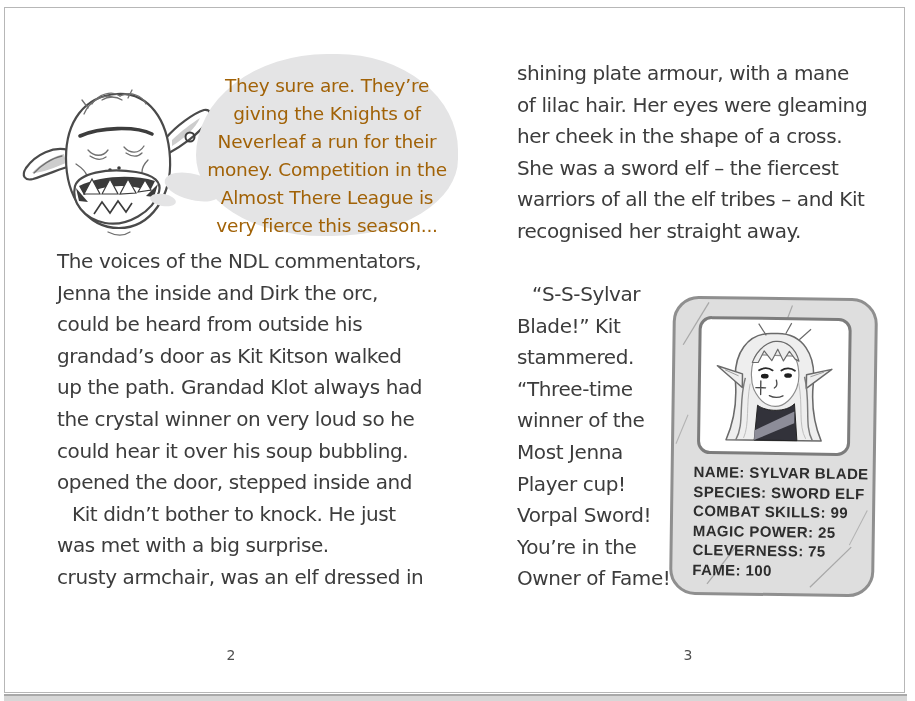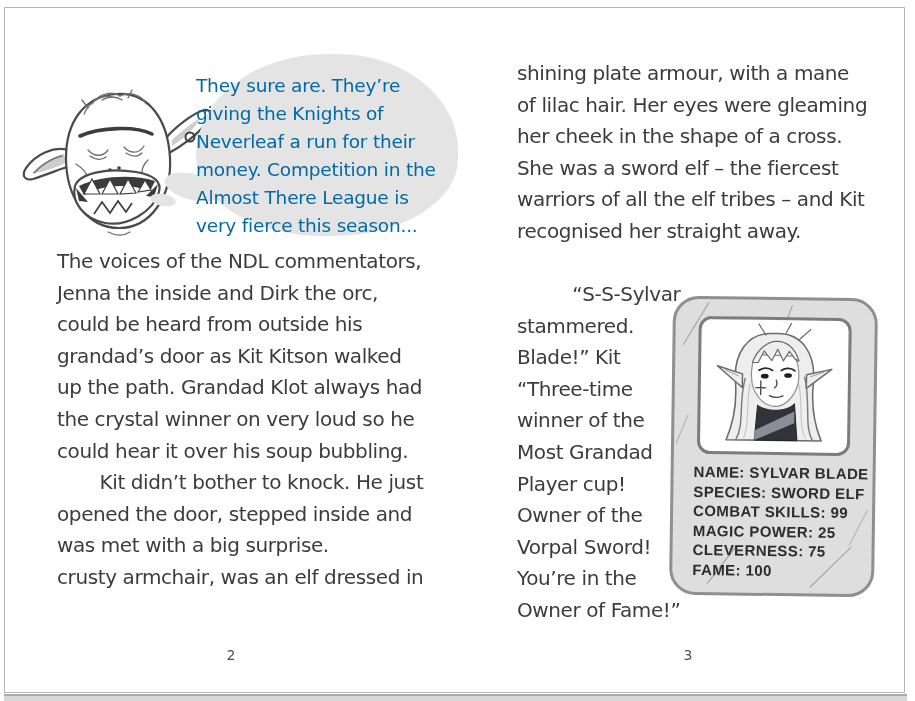--- a/index.html
+++ b/index.html
@@ -13,41 +13,41 @@
     border:1px solid #b7b7b7; box-sizing:border-box; pointer-events:none;
   }
   .bottom-edge {
     position:absolute; left:4px; top:694px; width:903px; height:7px;
     background:linear-gradient(#a9a9a9 0 35%, #d7d7d7 35% 100%);
   }
 
   
   .body-text { position:absolute; font-size:20px; line-height:31.6px; letter-spacing:-0.4px; color:#3c3c3c; }
   .line { white-space:nowrap; }
-  .indent { padding-left:15px;text-align:right; }
+  .indent { padding-left:15px; }
 
   .pagenum { position:absolute; top:647px; width:32px; text-align:center; font-size:14px; color:#4f4f4f; }
 
   
   .bubble {
     position:absolute; left:196px; top:54px; width:262px; height:182px;
     background:#e4e4e5;
     border-radius: 52% 48% 50% 50% / 58% 55% 44% 46%;
   }
   .bubble::before {
     content:""; position:absolute; left:-32px; top:120px; width:58px; height:26px;
     background:#e4e4e5; border-radius:50%; transform:rotate(14deg);
   }
   .bubble::after {
     content:""; position:absolute; left:-46px; top:140px; width:26px; height:12px;
     background:#e4e4e5; border-radius:50%; transform:rotate(10deg);
   }
   .bubble-text {
-    position:relative; z-index:2; padding-top:18px;
-    font-size:18.5px; line-height:28px; letter-spacing:-0.2px; color:#0369a1;
+    position:relative; z-index:2; text-align:center; padding-top:18px;
+    font-size:18.5px; line-height:28px; letter-spacing:-0.2px; color:#a16207;
   }
 
   
   .orc-svg { position:absolute; left:18px; top:84px; width:200px; height:156px; }
   .sketch { stroke:#4a4a4a; stroke-width:2.2; fill:#ffffff; stroke-linecap:round; stroke-linejoin:round; }
   .sketch-thin { stroke:#6f6f6f; stroke-width:1.3; fill:none; stroke-linecap:round; }
 
   
   .card {
     position:absolute; left:671px; top:297px; width:205px; height:299px;
@@ -128,46 +128,45 @@
   </div>
 
   <div class="body-text" style="left:57px; top:246px;">
     <div class="line">The voices of the NDL commentators,</div>
     <div class="line">Jenna the inside and Dirk the orc,</div>
     <div class="line">could be heard from outside his</div>
     <div class="line">grandad’s door as Kit Kitson walked</div>
     <div class="line">up the path. Grandad Klot always had</div>
     <div class="line">the crystal winner on very loud so he</div>
     <div class="line">could hear it over his soup bubbling.</div>
+    <div class="line">opened the door, stepped inside and</div>
     <div class="line indent">Kit didn’t bother to knock. He just</div>
-    <div class="line">opened the door, stepped inside and</div>
     <div class="line">was met with a big surprise.</div>
     <div class="line">crusty armchair, was an elf dressed in</div>
   </div>
 
   <div class="pagenum" style="left:215px;">2</div>
 
   <div class="body-text" style="left:517px; top:58px;">
     <div class="line">shining plate armour, with a mane</div>
     <div class="line">of lilac hair. Her eyes were gleaming</div>
     <div class="line">her cheek in the shape of a cross.</div>
     <div class="line">She was a sword elf – the fiercest</div>
     <div class="line">warriors of all the elf tribes – and Kit</div>
     <div class="line">recognised her straight away.</div>
   </div>
 
   <div class="body-text" style="left:517px; top:279px;">
     <div class="line indent">“S-S-Sylvar</div>
+    <div class="line">Blade!” Kit</div>
     <div class="line">stammered.</div>
-    <div class="line">Blade!” Kit</div>
     <div class="line">“Three-time</div>
     <div class="line">winner of the</div>
-    <div class="line">Most Grandad</div>
+    <div class="line">Most Jenna</div>
     <div class="line">Player cup!</div>
-    <div class="line">Owner of the</div>
     <div class="line">Vorpal Sword!</div>
     <div class="line">You’re in the</div>
     <div class="line">Owner of Fame!”</div>
   </div>
 
   <div class="card">
     <svg class="scratches" viewBox="0 0 205 299" aria-hidden="true">
       <path d="M34,2 L8,46" stroke="#a8a8a8" stroke-width="1.3" fill="none"></path>
       <path d="M120,4 L106,42" stroke="#a8a8a8" stroke-width="1.2" fill="none"></path>
       <path d="M2,148 L14,118" stroke="#b2b2b2" stroke-width="1.1" fill="none"></path>

